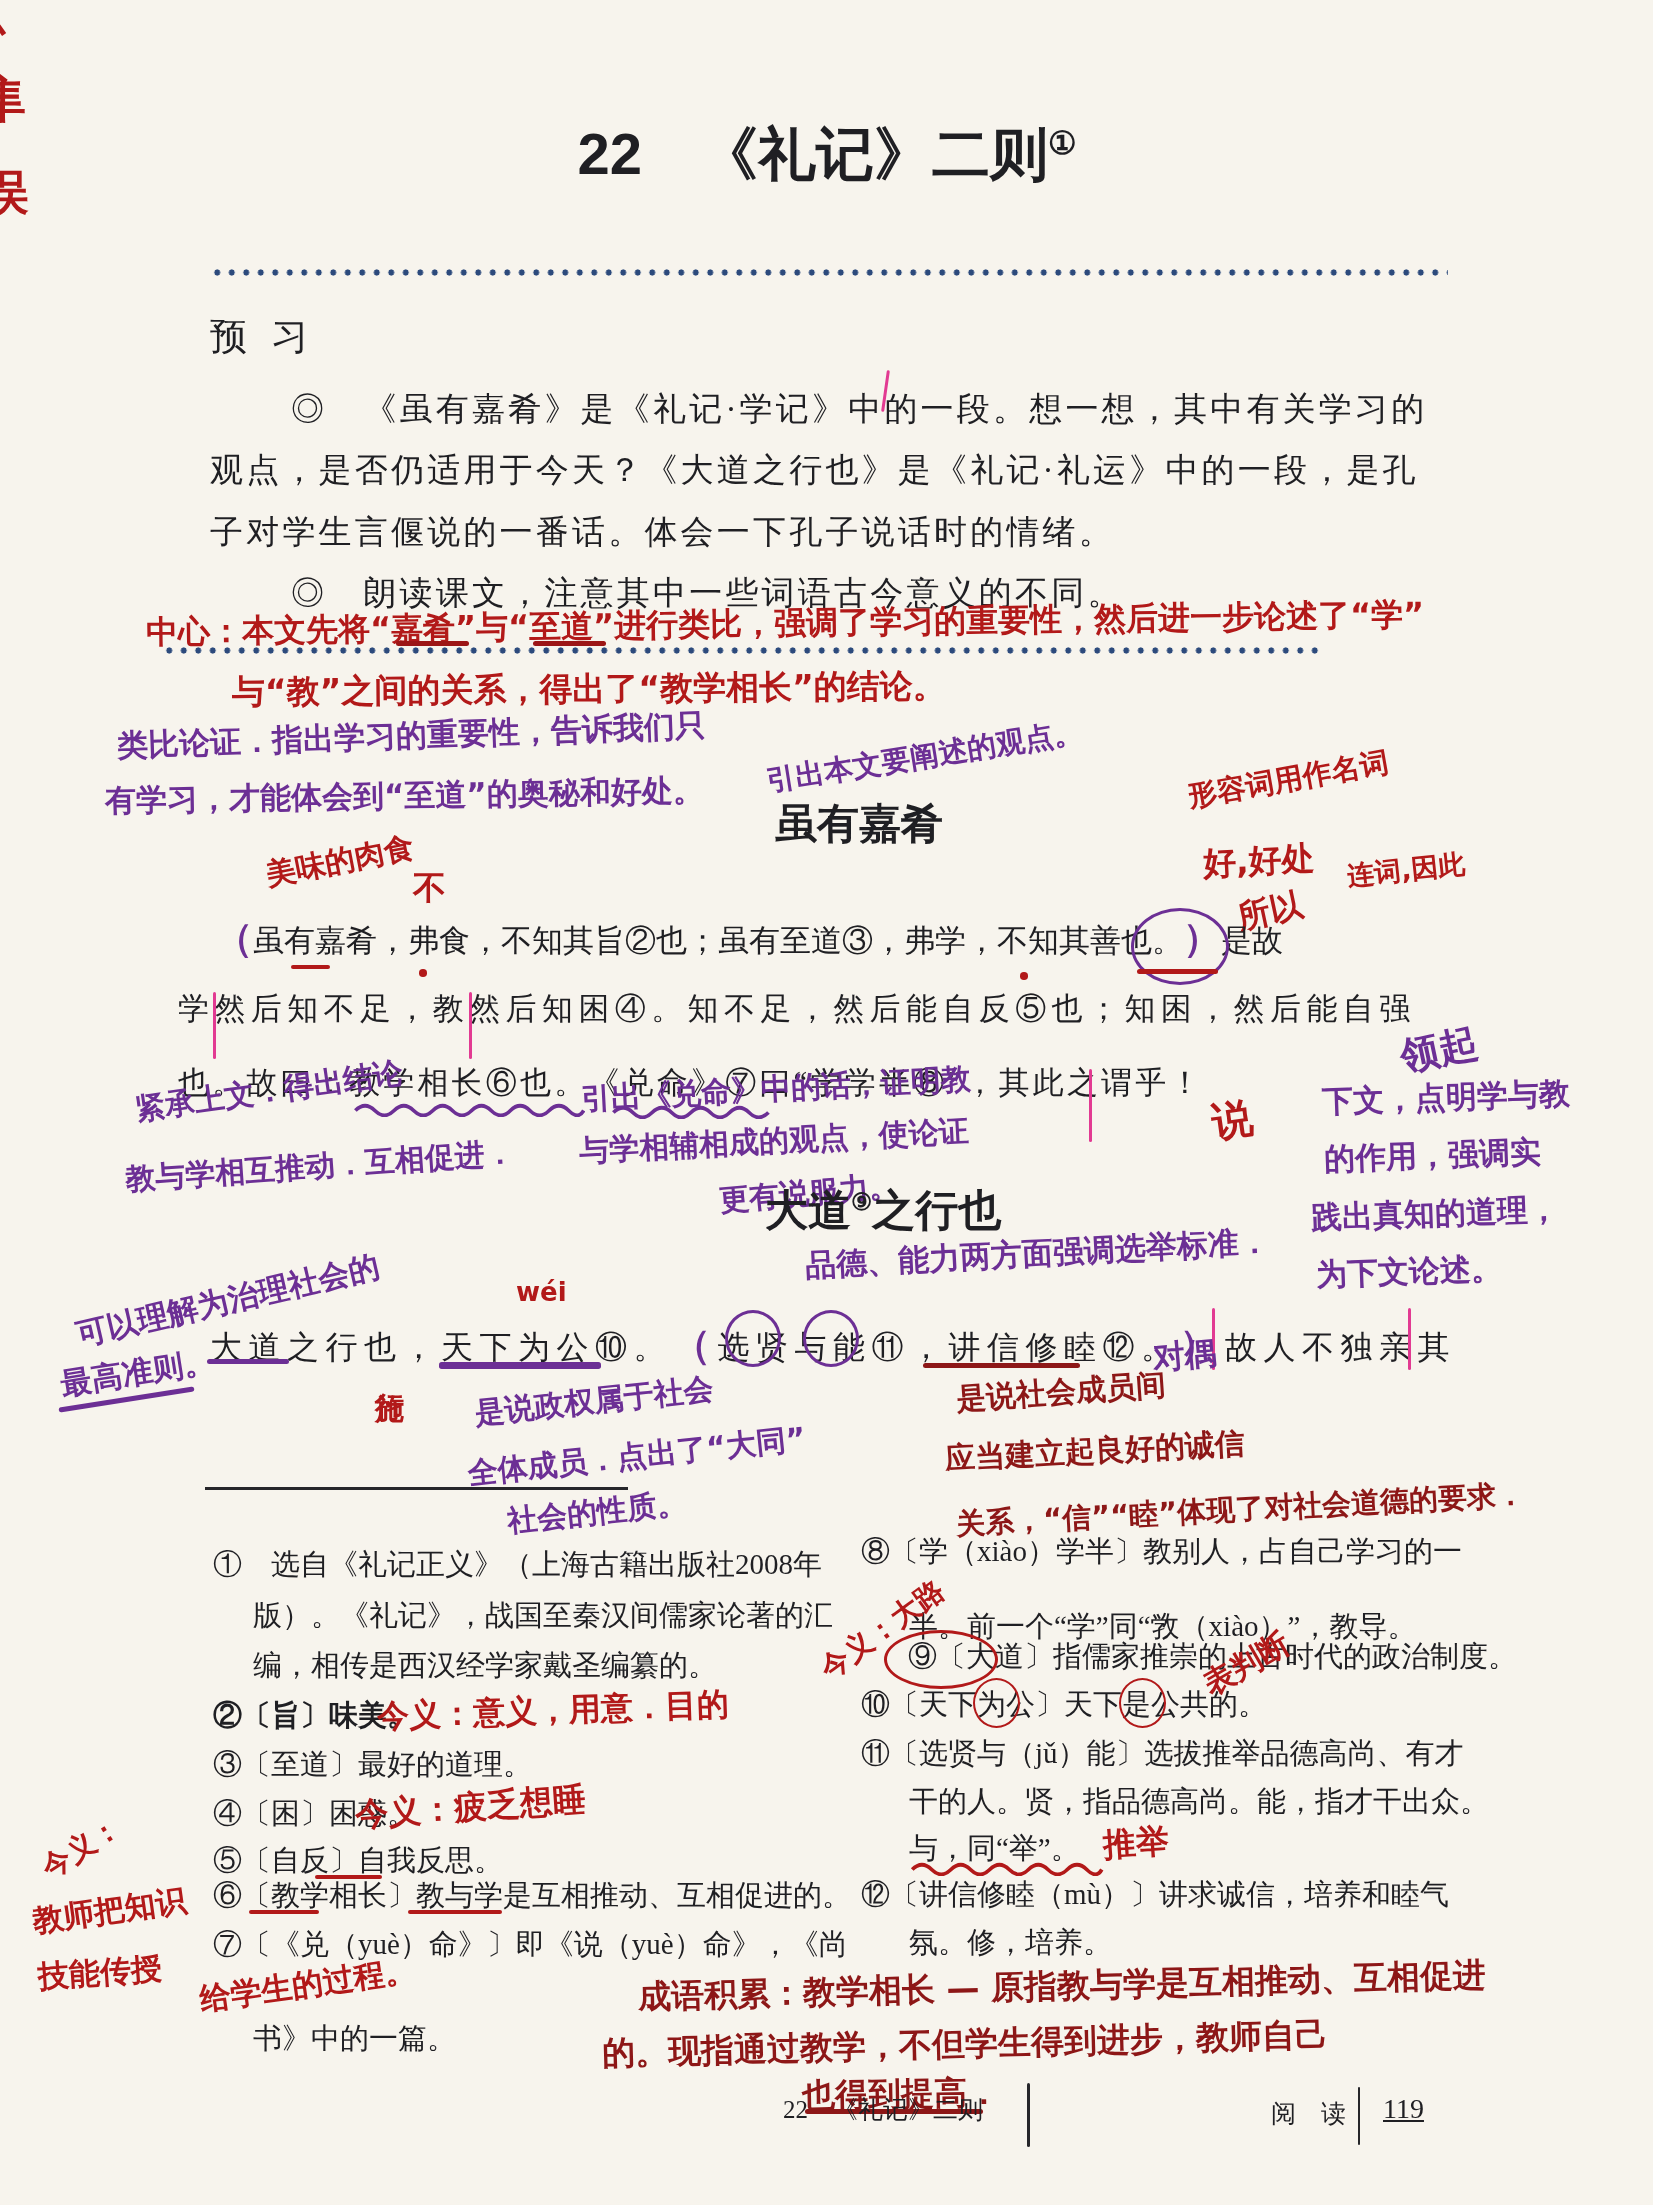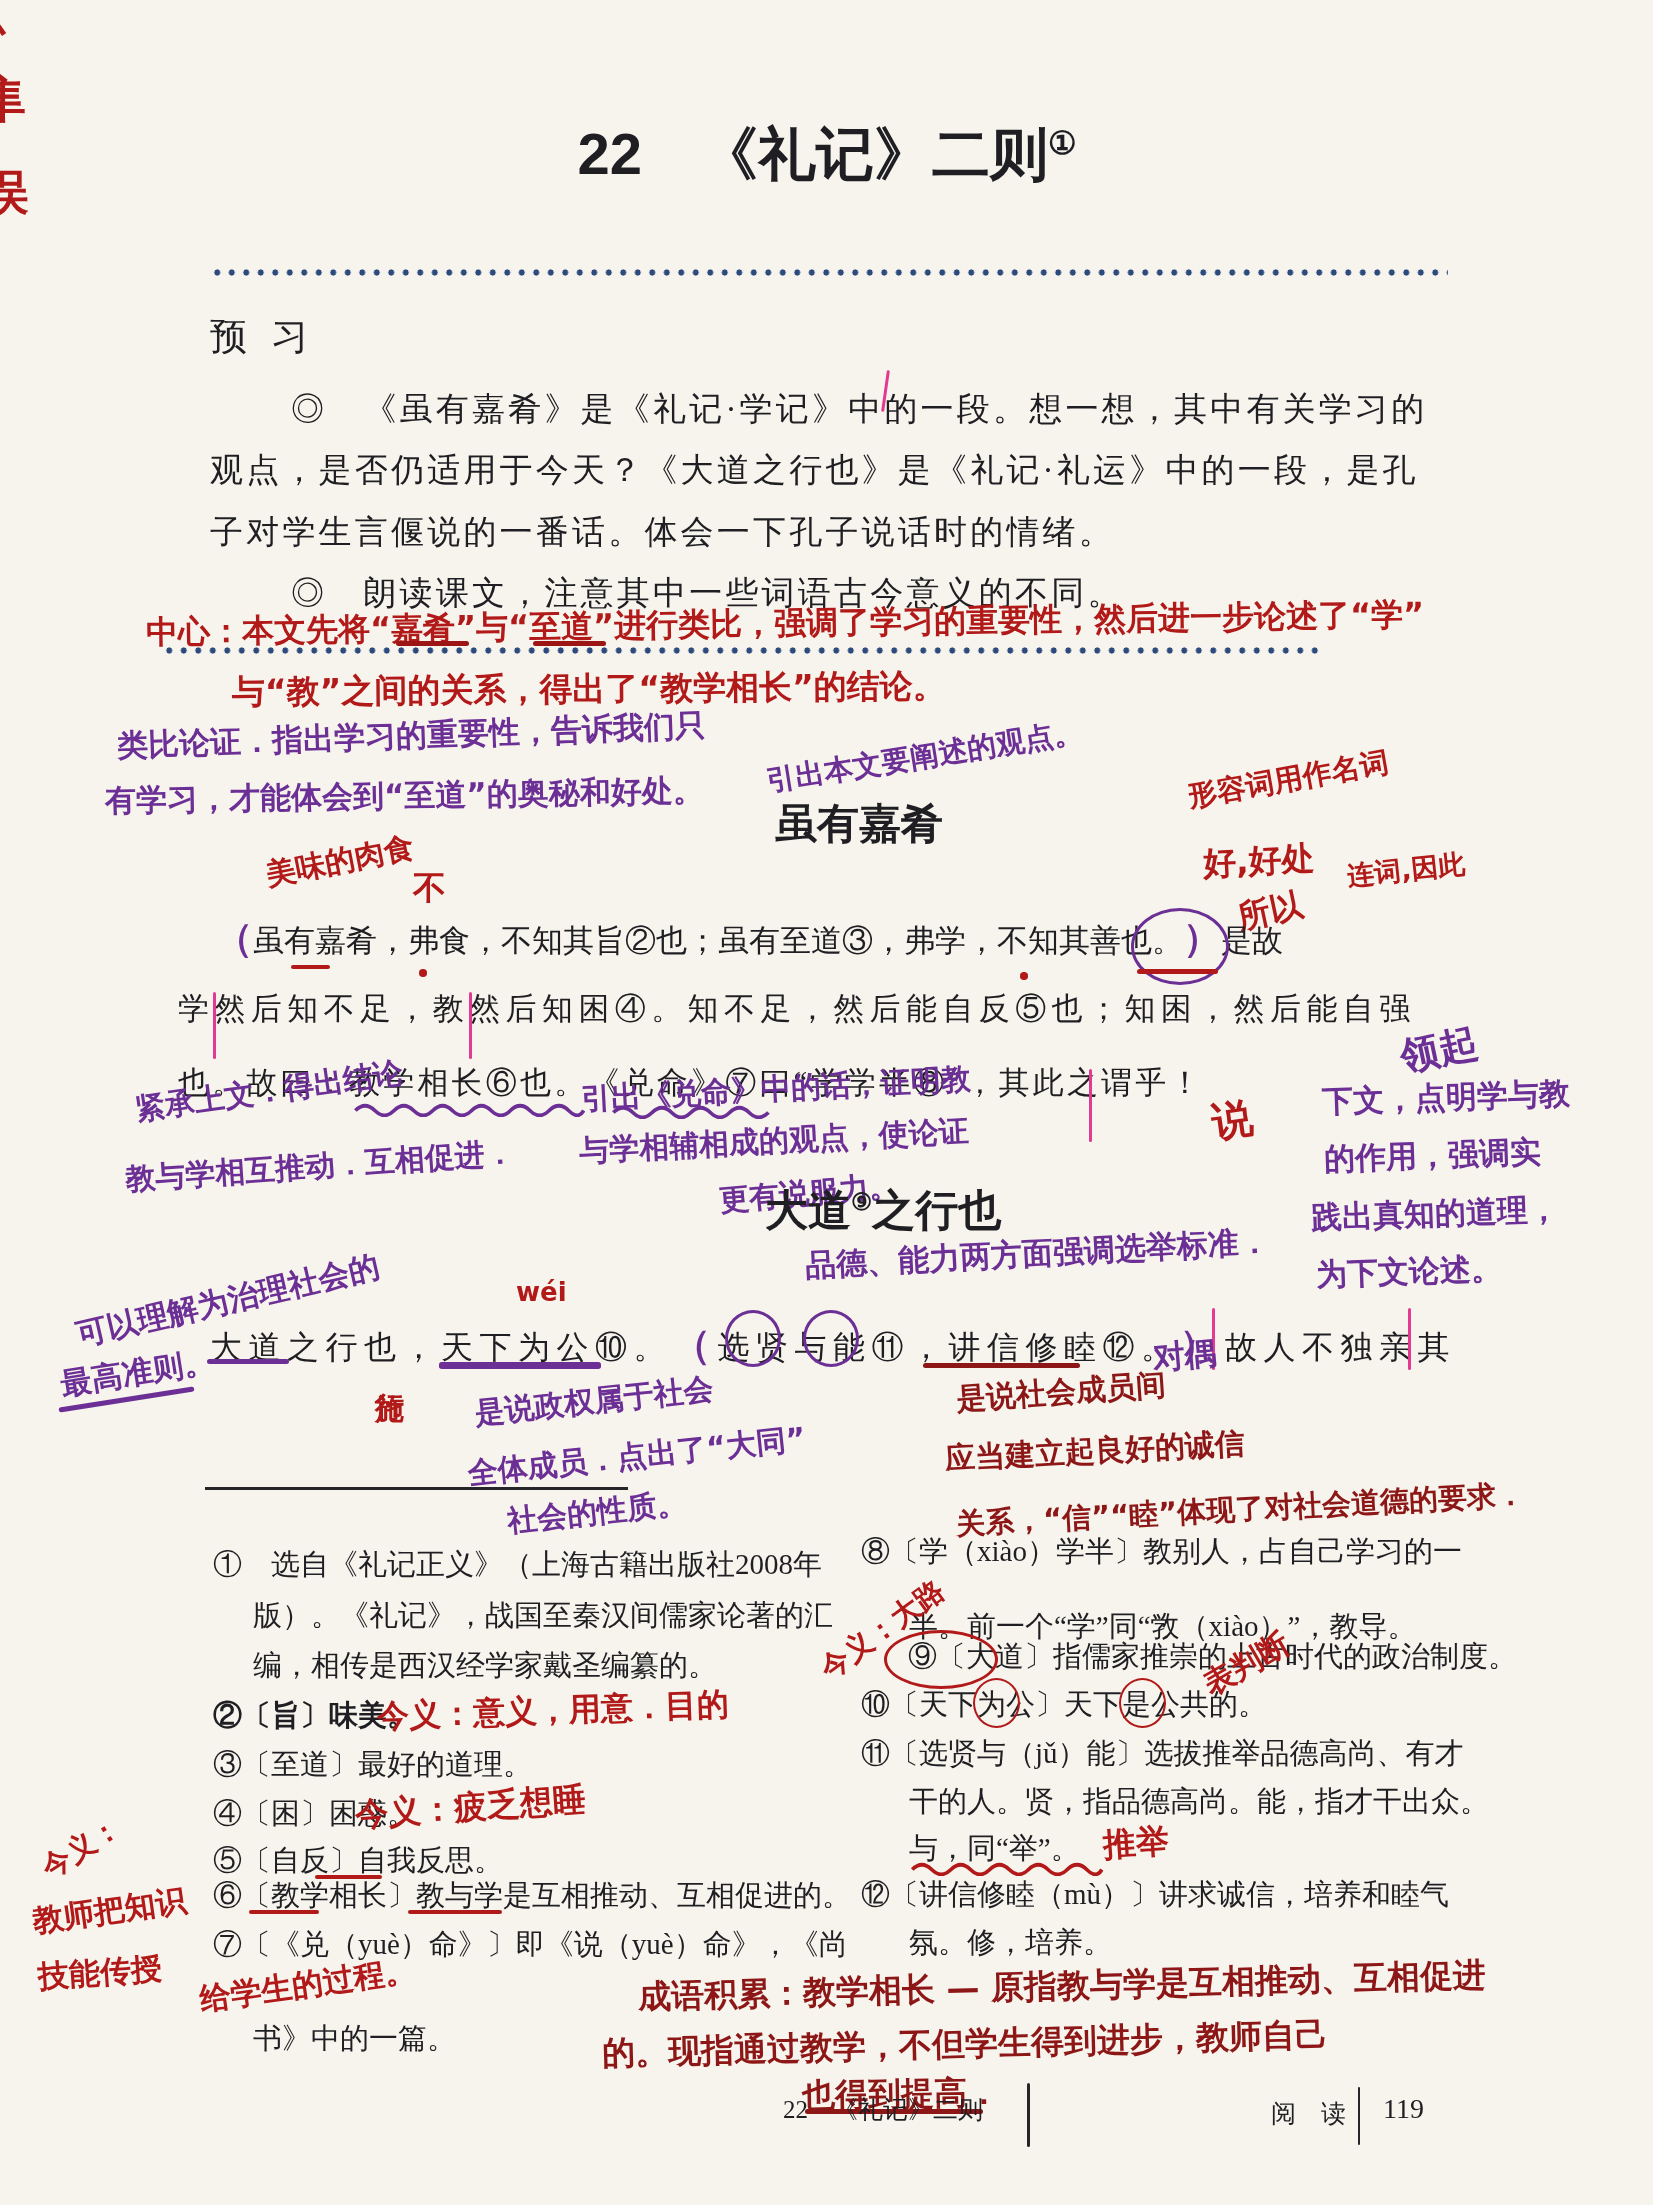--- a/index.html
+++ b/index.html
@@ -173,16 +173,16 @@
 
   <div class="abs hw dred" style="left:638px;top:1964px;font-size:33px;transform:rotate(-1.5deg);">成语积累：教学相长 — 原指教与学是互相推动、互相促进</div>
   <div class="abs hw dred" style="left:602px;top:2022px;font-size:33px;transform:rotate(-1.5deg);">的。现指通过教学，不但学生得到进步，教师自己</div>
   <div class="abs hw dred" style="left:802px;top:2072px;font-size:33px;transform:rotate(-1deg);">也得到提高．</div>
   <div class="ul" style="left:805px;top:2109px;width:178px;height:4.8px;background:#8d1717;"></div>
 
   <div class="abs print" style="left:783px;top:2093px;font-size:25px;">22　《礼记》二则</div>
   <div class="bar" style="left:1027px;top:2083px;width:2.7px;height:64px;background:#26262a;"></div>
   <div class="abs print" style="left:1271px;top:2097px;font-size:25px;">阅　读</div>
   <div class="bar" style="left:1358px;top:2087px;width:2.2px;height:58px;background:#26262a;"></div>
-  <div class="abs print" style="left:1383px;top:2093px;font-size:28px;">119</div>
+  <div class="abs print" style="left:1383px;top:2093px;font-size:28px;text-decoration:underline;">119</div>
 
 </div>
 
 
 </body></html>

